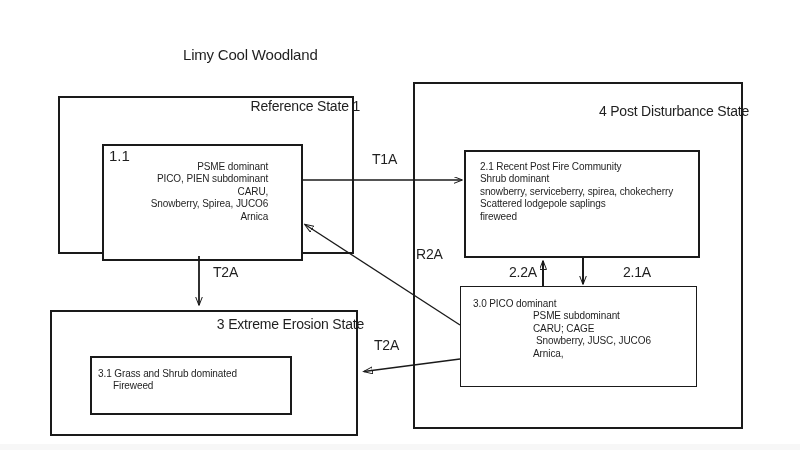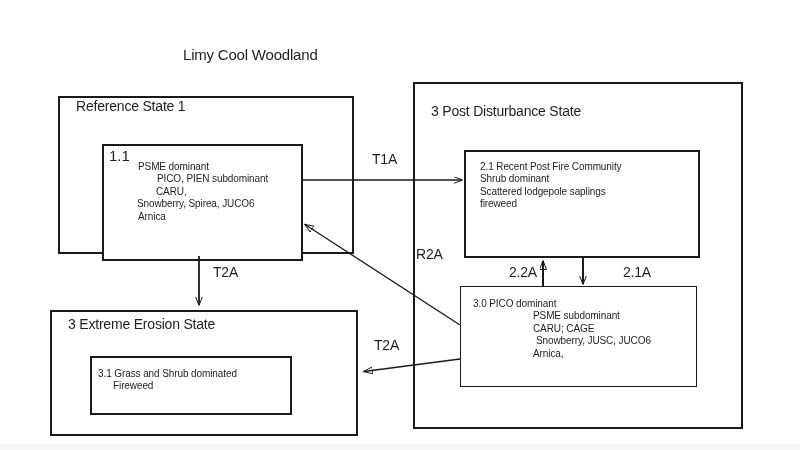--- a/index.html
+++ b/index.html
@@ -19,21 +19,21 @@
 
   .state-box {
     position: absolute; border: 2.5px solid #1a1a1a; background: #ffffff;
     box-sizing: border-box;
   }
   #state1 { left: 58px;  top: 96px;  width: 296px; height: 158px; }
   #state2 { left: 413px; top: 82px;  width: 330px; height: 347px; }
   #state3 { left: 50px;  top: 310px; width: 308px; height: 126px; }
 
   .state-title {
-    position: absolute; left: 16px; width: 100%; text-align: left;
+    position: absolute; left: 8px; width: 100%; text-align: right;
     font-size: 14px; letter-spacing: -0.2px; white-space: nowrap;
   }
   #state1 .state-title { top: 0px; }
   #state2 .state-title { top: 19px; }
   #state3 .state-title { top: 4px; }
 
   .community-box {
     position: absolute; border: 2px solid #1a1a1a; background: #ffffff;
     box-sizing: border-box;
   }
@@ -41,21 +41,21 @@
   #c21 { left: 49px; top: 66px;  width: 236px; height: 108px; border-width: 2.5px; }
   #c22 { left: 45px; top: 202px; width: 237px; height: 101px; border-width: 1.5px; }
   #c31 { left: 38px; top: 44px;  width: 202px; height: 59px; }
 
   .community-id { position: absolute; left: 5px; top: 1px; font-size: 15px; }
 
   .lines {
     position: absolute; font-size: 10px; line-height: 12.4px;
     letter-spacing: -0.1px; white-space: nowrap;
   }
-  #c11 .lines { left: 0; top: 15px; }
+  #c11 .lines { left: 0; top: 15px; text-align: right; }
   #c21 .lines { left: 0; top: 9px; }
   #c22 .lines { left: 0; top: 11px; }
   #c31 .lines { left: 0; top: 10px; }
 
   .arrows { position: absolute; left: 0; top: 0; width: 800px; height: 450px; }
   .arrows path, .arrows line { stroke: #1a1a1a; fill: none; }
 
   .arrow-label {
     position: absolute; font-size: 14px; letter-spacing: -0.2px; white-space: nowrap;
   }
@@ -86,25 +86,26 @@
         <div style="padding-left:34px">PSME dominant</div>
         <div style="padding-left:53px">PICO, PIEN subdominant</div>
         <div style="padding-left:52px">CARU,</div>
         <div style="padding-left:33px">Snowberry, Spirea, JUCO6</div>
         <div style="padding-left:34px">Arnica</div>
       </div>
     </div>
   </div>
 
   <div class="state-box" id="state2">
-    <div class="state-title">3 Post Disturbance State</div>
+    <div class="state-title">4 Post Disturbance State</div>
     <div class="community-box" id="c21">
       <div class="lines">
         <div style="padding-left:14px">2.1 Recent Post Fire Community</div>
         <div style="padding-left:14px">Shrub dominant</div>
+        <div style="padding-left:14px">snowberry, serviceberry, spirea, chokecherry</div>
         <div style="padding-left:14px">Scattered lodgepole saplings</div>
         <div style="padding-left:14px">fireweed</div>
       </div>
     </div>
     <div class="community-box" id="c22">
       <div class="lines">
         <div style="padding-left:12px">3.0 PICO dominant</div>
         <div style="padding-left:72px">PSME subdominant</div>
         <div style="padding-left:72px">CARU; CAGE</div>
         <div style="padding-left:75px">Snowberry, JUSC, JUCO6</div>

